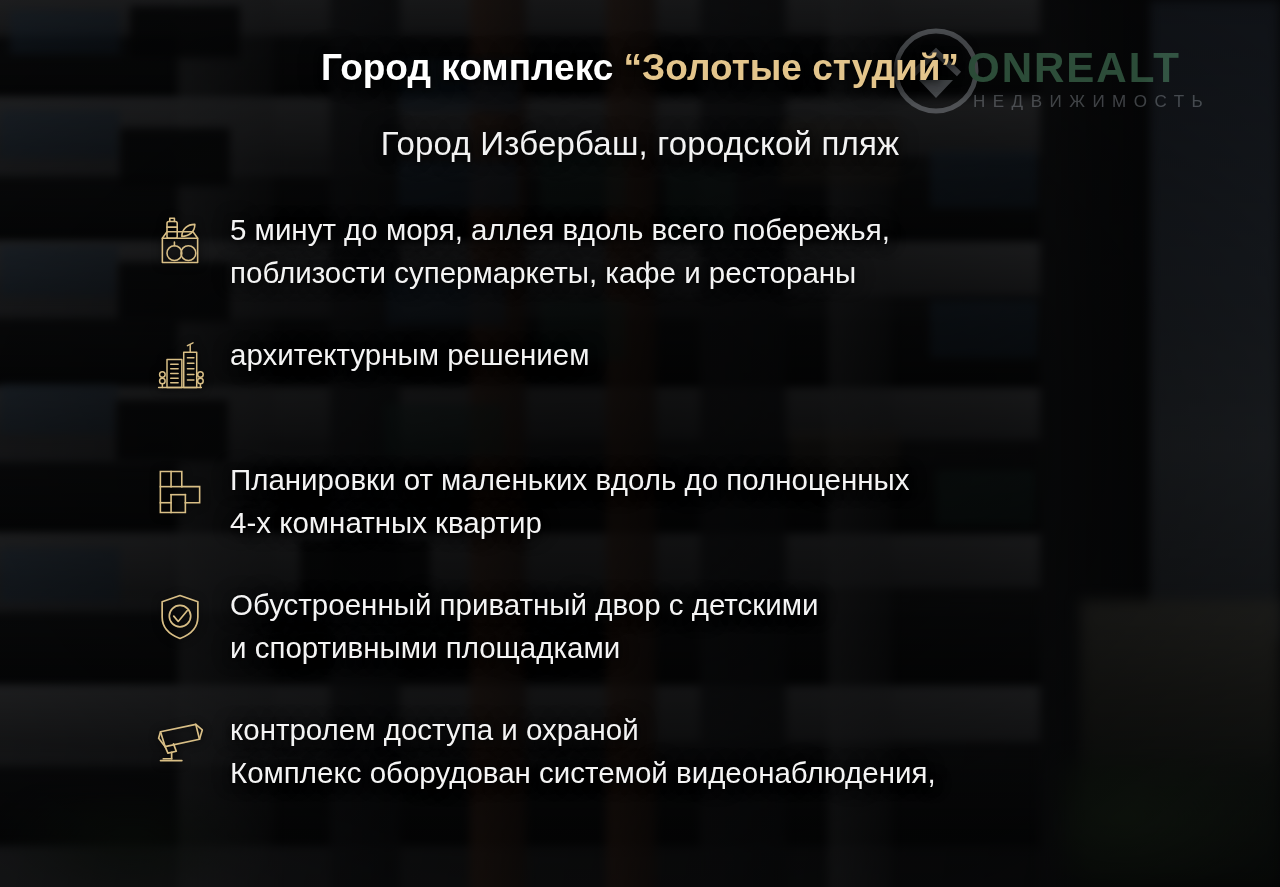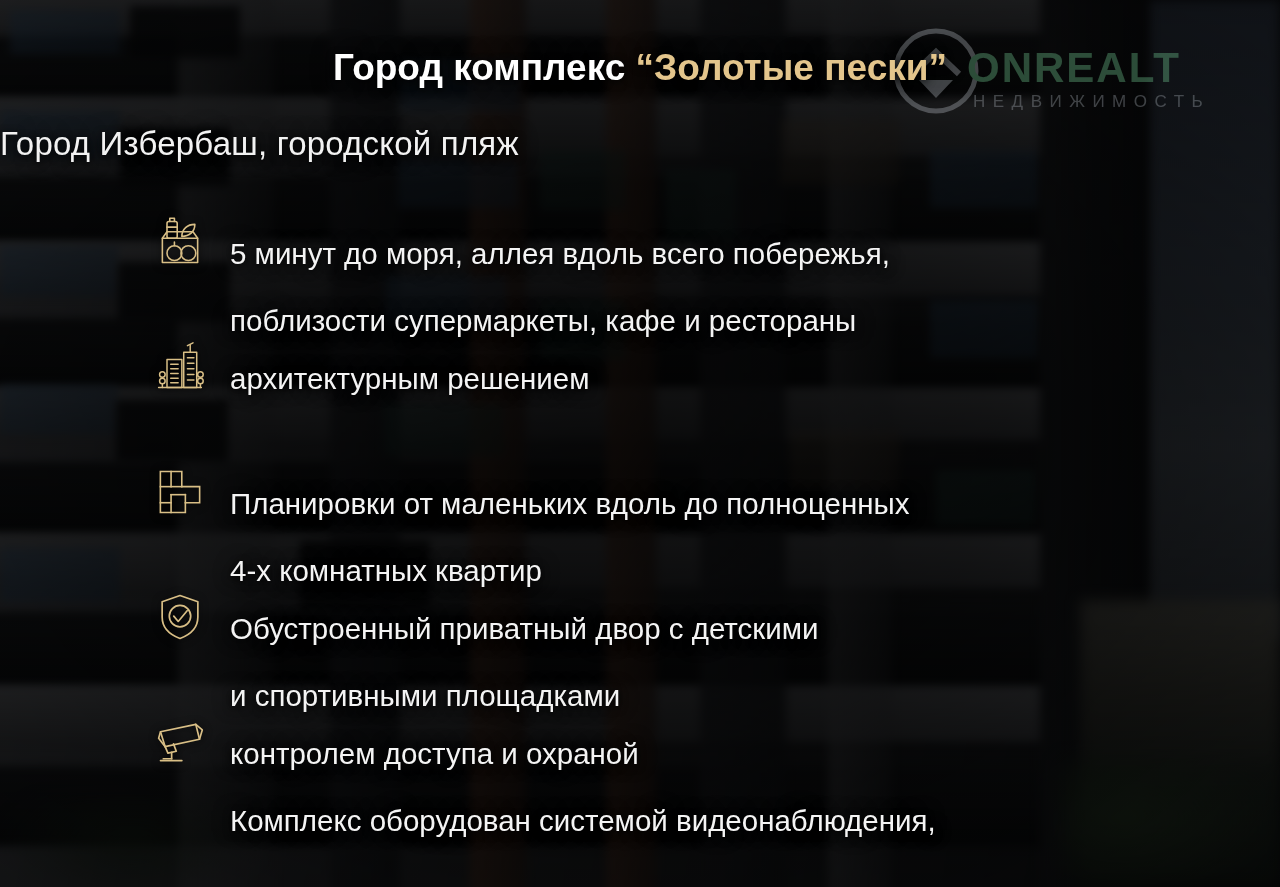--- a/index.html
+++ b/index.html
@@ -84,39 +84,39 @@
   
   .content{position:absolute;inset:0;}
   .title{
     position:absolute;top:47px;left:0;width:1280px;text-align:center;
     font-size:37px;font-weight:bold;color:#ffffff;
     text-shadow:0 2px 9px rgba(0,0,0,.92),0 0 22px rgba(0,0,0,.7);
     white-space:nowrap;
   }
   .title .accent{color:#e3c58c;}
   .subtitle{
-    position:absolute;top:125px;left:0;width:1280px;
+    position:absolute;top:125px;left:0;width:1280px;text-align:center;
     font-size:33px;font-weight:400;color:#f2f2f2;letter-spacing:.2px;
     text-shadow:0 2px 9px rgba(0,0,0,.92),0 0 20px rgba(0,0,0,.65);
     white-space:nowrap;
   }
 
   .features{position:absolute;left:152px;top:208px;width:1010px;}
   .feature{position:relative;display:flex;align-items:flex-start;height:125px;}
   .f-icon{
     flex:0 0 56px;width:56px;height:56px;margin-right:22px;margin-top:6px;
     display:flex;align-items:center;justify-content:center;
   }
   .f-icon svg{display:block;filter:drop-shadow(0 1px 4px rgba(0,0,0,.9));}
   .f-text{
     font-size:29.5px;line-height:43px;color:#f4f4f4;font-weight:400;
     text-shadow:0 2px 8px rgba(0,0,0,.95),0 0 18px rgba(0,0,0,.6);
     padding-top:0;
   }
-  .f-text .ln{display:block;white-space:nowrap;margin-top:24px;}
+  .f-text .ln{display:block;white-space:nowrap;}
 </style>
 </head>
 <body>
 
 <div class="poster">
 
   <div class="bg">
     <div class="bg-sky"></div>
     <div class="facade"></div>
 
@@ -182,21 +182,21 @@
         <path d="M26 52 L43 70 L60 52 Z" fill="#cfd6de"></path>
       </svg>
     </div>
     <div class="wm-text">ONREALT</div>
     <div class="wm-sub">НЕДВИЖИМОСТЬ</div>
   </div>
 
   <div class="content">
 
     <div class="title">
-      <span>Город комплекс </span><span class="accent">“Золотые пески”</span>
+      <span>Город комплекс </span><span class="accent">“Золотые студий”</span>
     </div>
 
     <div class="subtitle">Город Избербаш, городской пляж</div>
 
     <div class="features">
 
       <div class="feature">
         <div class="f-icon">
           <svg viewBox="0 0 56 56" width="52" height="52" aria-hidden="true">
             <g fill="none" stroke="#d9bf86" stroke-width="1.7" stroke-linejoin="round" stroke-linecap="round">

